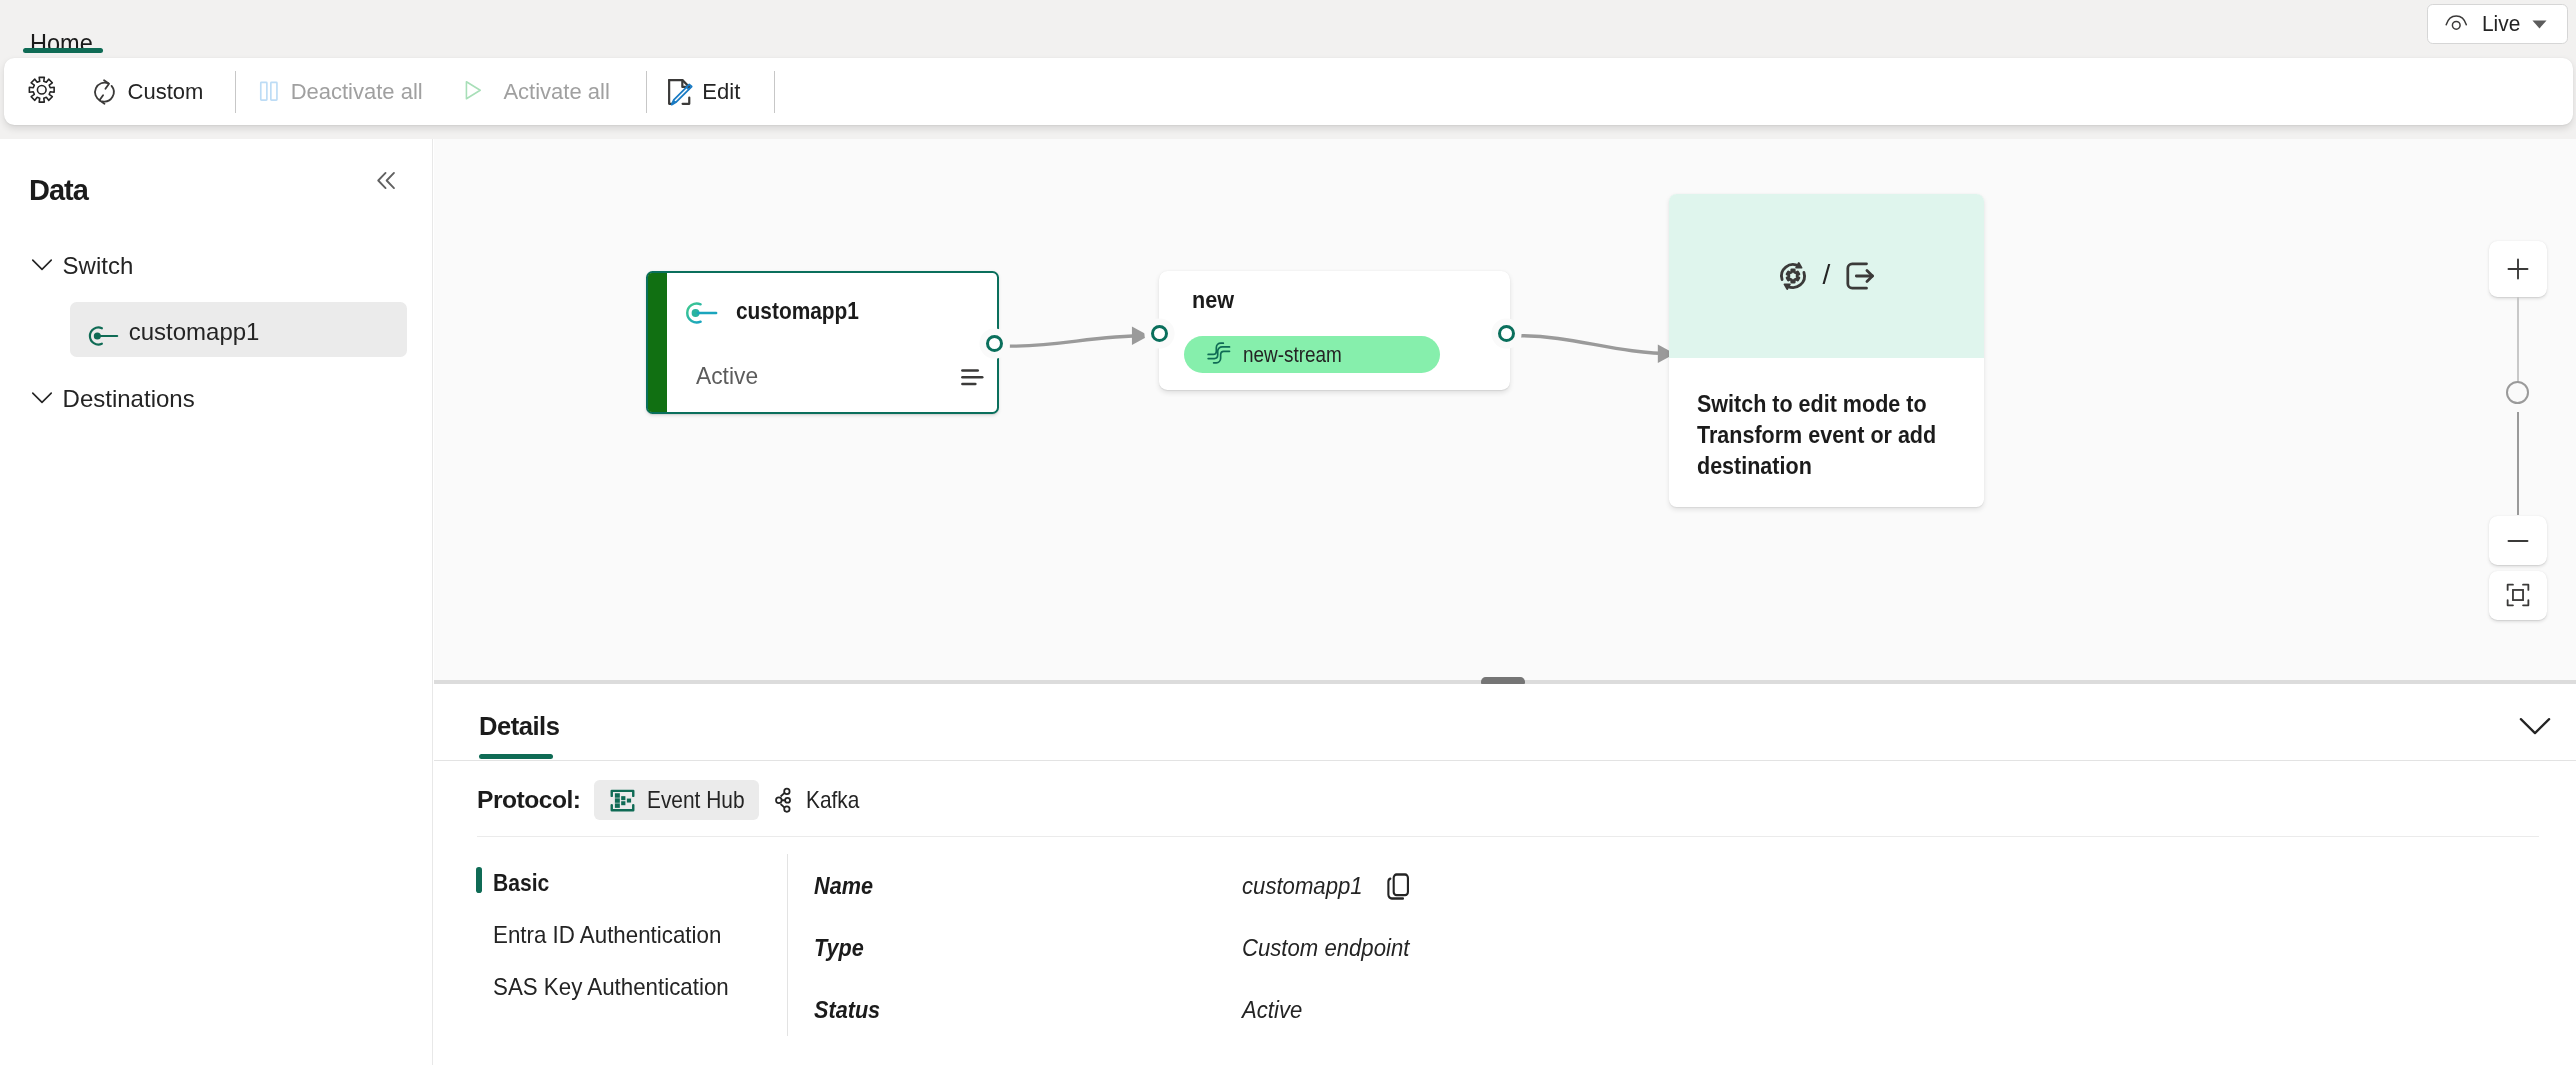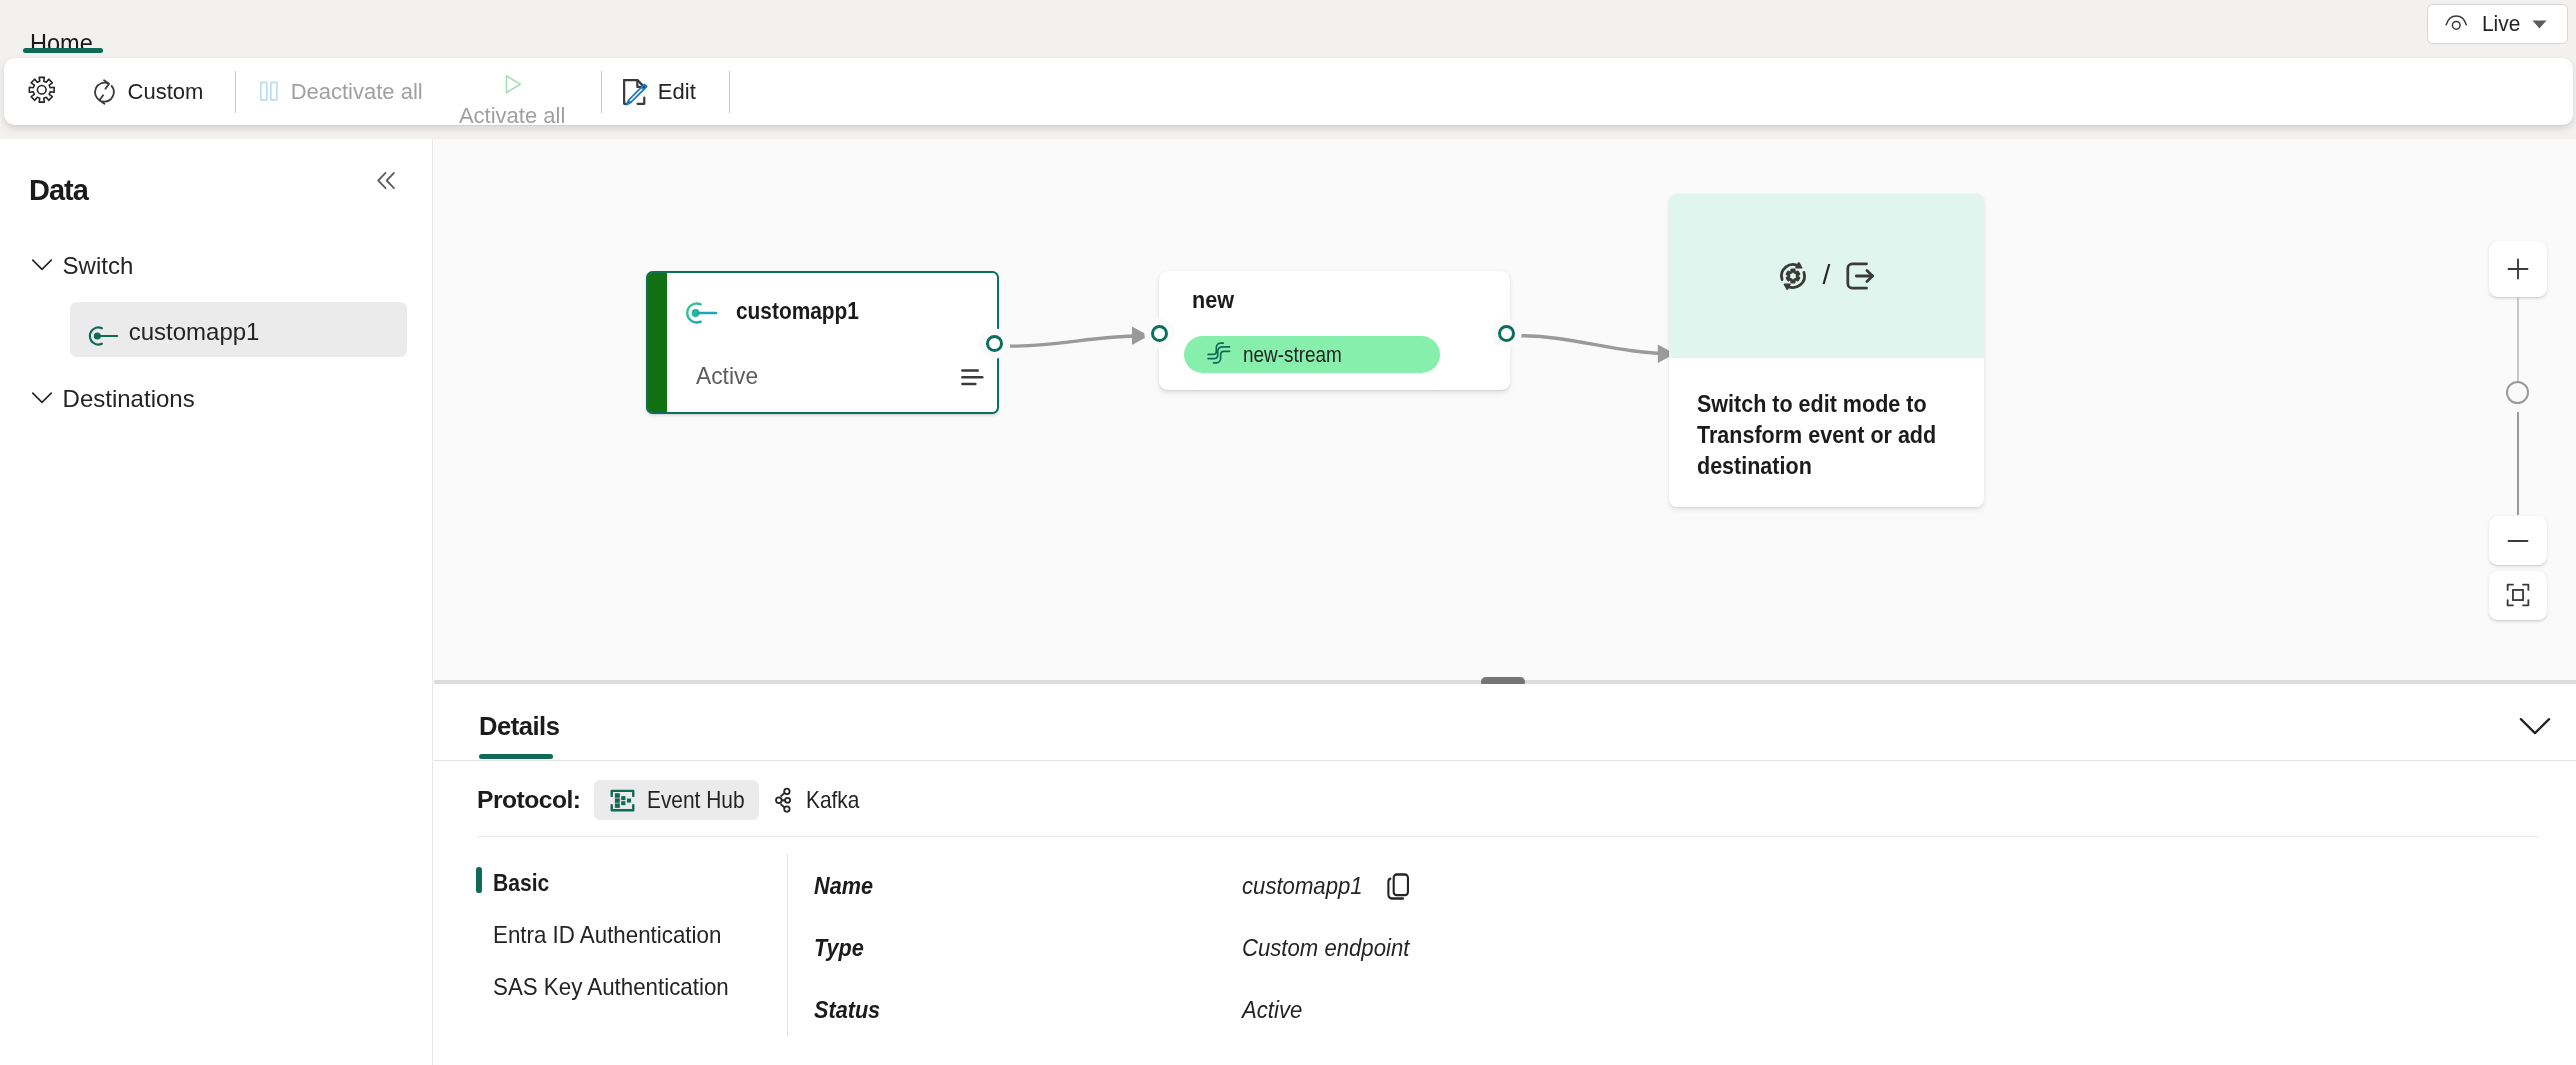--- a/index.html
+++ b/index.html
@@ -176,21 +176,21 @@
     <div class="tb-sep" style="margin-left:20px;"></div>
     <div class="tb-item disabled" style="margin-left:-7.6px;padding:0 2.8px 0 20px;gap:8.5px;">
       <span>
         <svg width="26.5" height="26.5" viewBox="0 0 20 20" fill="none" style="display:block;margin-left:7.6px;">
           <rect x="3.6" y="3.3" width="4.6" height="13.4" stroke="#bddcf5" stroke-width="1.25" rx="0.5"></rect>
           <rect x="11.2" y="3.3" width="4.6" height="13.4" stroke="#bddcf5" stroke-width="1.25" rx="0.5"></rect>
         </svg>
       </span>
       <span class="lbl">Deactivate all</span>
     </div>
-    <div class="tb-item disabled" style="margin-left:22px;padding:0 11.4px;gap:3px;flex-direction:column;">
+    <div class="tb-item disabled" style="margin-left:22px;padding:0 11.4px;gap:18px;">
       <span>
         <svg width="26.5" height="26.5" viewBox="0 0 20 20" fill="none">
           <path d="M5.6 3.6 L16.0 10 L5.6 16.4 Z" stroke="#a8dfb8" stroke-width="1.2" stroke-linejoin="round"></path>
         </svg>
       </span>
       <span class="lbl">Activate all</span>
     </div>
     <div class="tb-sep" style="margin-left:24.6px;"></div>
     <div class="tb-item" style="margin-left:5.7px;padding:0 11.4px;gap:5.7px;">
       <span>

